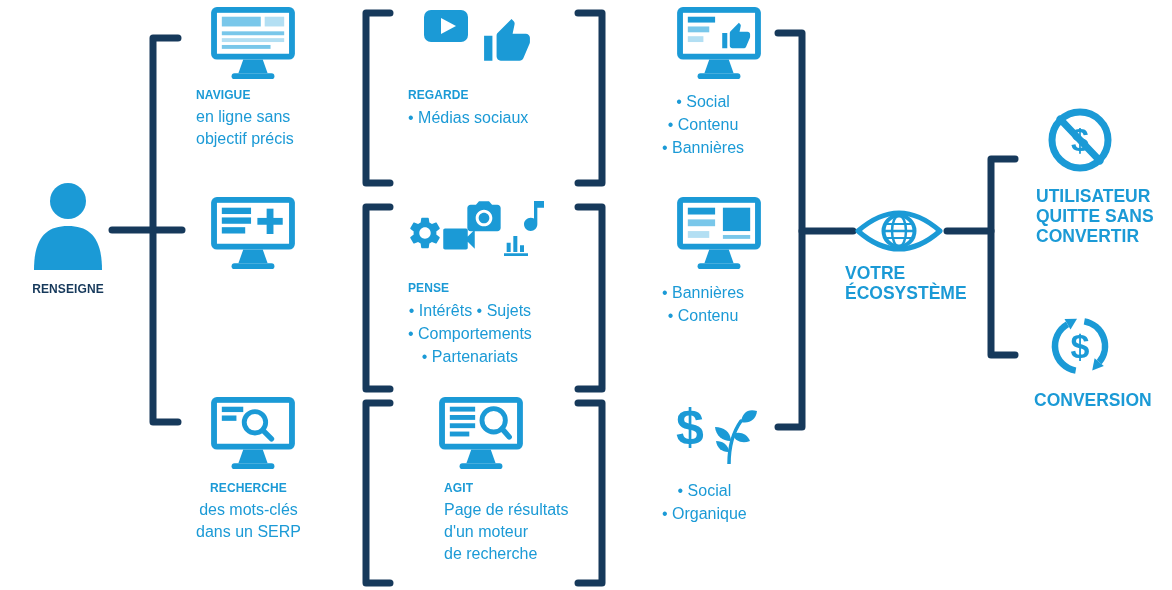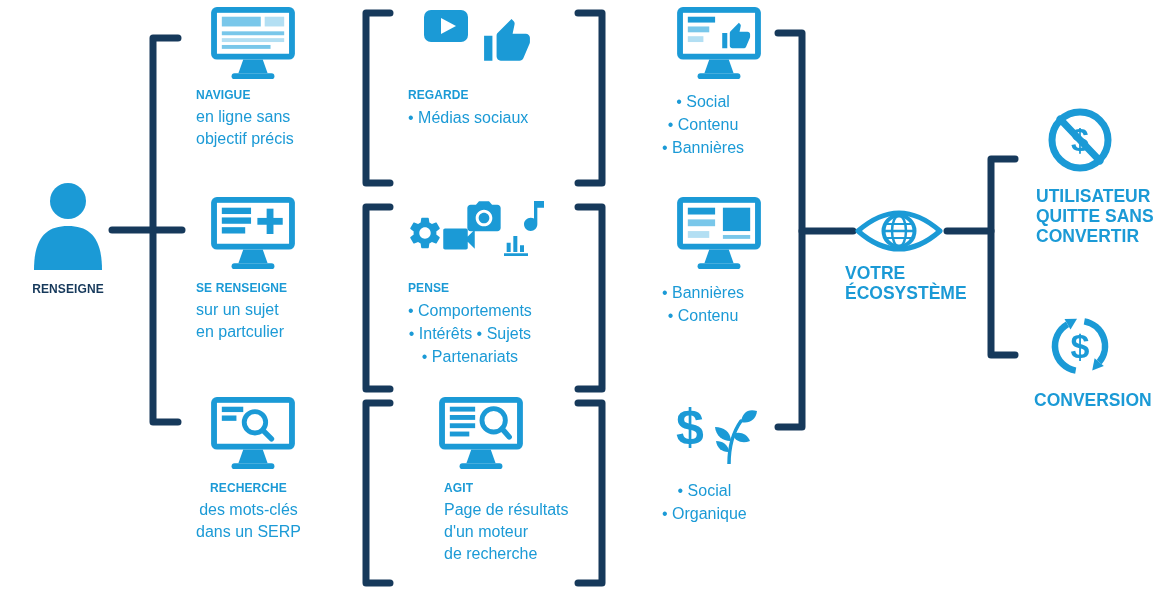--- a/index.html
+++ b/index.html
@@ -89,27 +89,20 @@
     <line x1="54" y1="35" x2="63" y2="44" stroke="currentColor" stroke-width="5.5" stroke-linecap="round"></line>
   </svg>
 
   <div class="abs" style="left:196px;top:88px;">
     <div class="hdr">NAVIGUE</div>
     <div class="txt">
       <div>en ligne sans</div>
       <div>objectif précis</div>
     </div>
   </div>
-  <div class="abs" style="left:196px;top:281px;">
-    <div class="hdr">SE RENSEIGNE</div>
-    <div class="txt">
-      <div>sur un sujet</div>
-      <div>en partculier</div>
-    </div>
-  </div>
   <div class="abs" style="left:196px;top:481px;text-align:center;">
     <div class="hdr">RECHERCHE</div>
     <div class="txt">
       <div>des mots-clés</div>
       <div>dans un SERP</div>
     </div>
   </div>
 
   <svg class="abs icon" style="left:424px;top:10px;" width="44" height="32" viewBox="0 0 44 32">
     <rect x="0" y="0" width="44" height="32" rx="7" fill="currentColor"></rect>
@@ -147,22 +140,22 @@
 
   <div class="abs" style="left:408px;top:88px;">
     <div class="hdr">REGARDE</div>
     <div class="txt sp">
       <div>• Médias sociaux</div>
     </div>
   </div>
   <div class="abs" style="left:408px;top:281px;">
     <div class="hdr">PENSE</div>
     <div class="txt sp">
+      <div>• Intérêts • Sujets</div>
       <div>• Comportements</div>
-      <div>• Intérêts • Sujets</div>
       <div>• Partenariats</div>
     </div>
   </div>
   <div class="abs" style="left:408px;top:481px;margin-left:36px;">
     <div class="hdr">AGIT</div>
     <div class="txt">
       <div>Page de résultats</div>
       <div>d'un moteur</div>
       <div>de recherche</div>
     </div>

